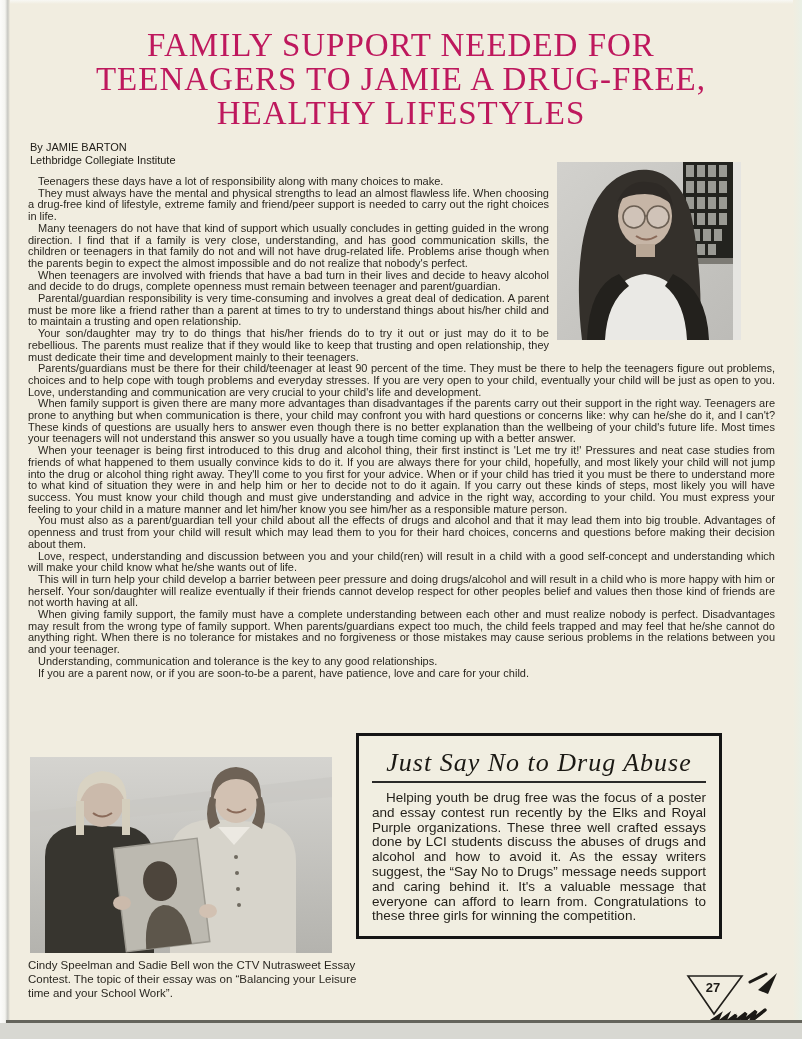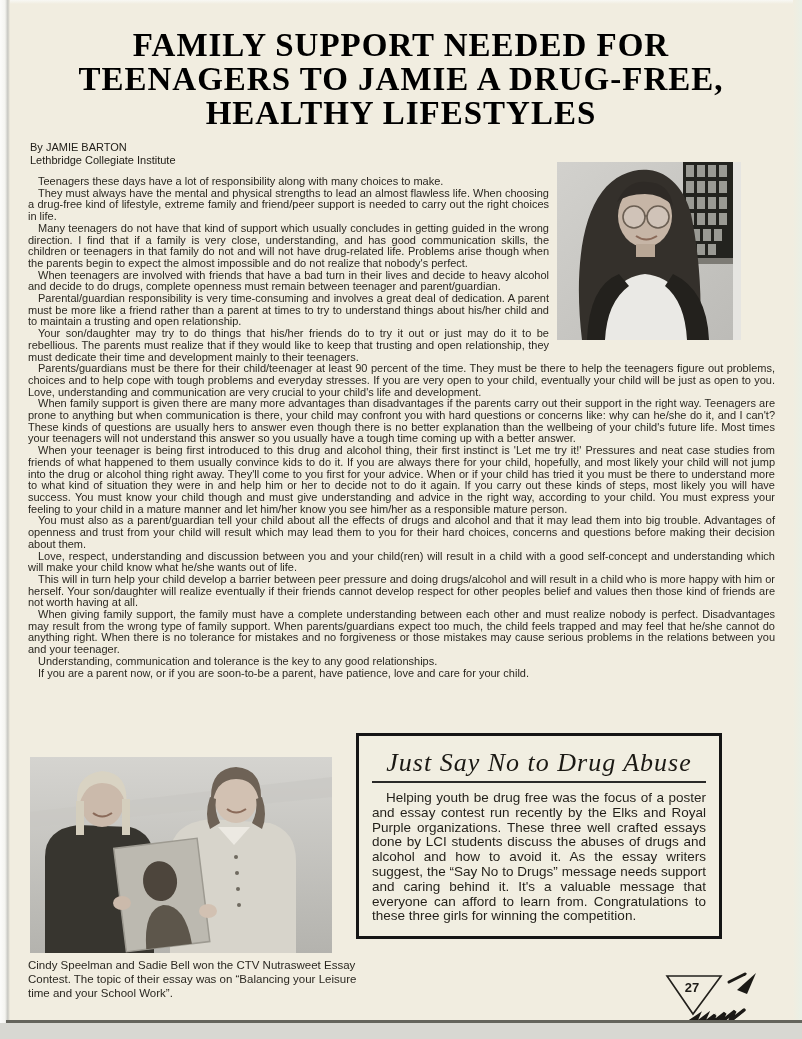--- a/index.html
+++ b/index.html
@@ -15,22 +15,22 @@
   .edge-top { position:absolute; left:0; top:0; width:802px; height:4px;
     background:linear-gradient(180deg,#f8f8f4,#f1ede0); }
   .edge-right { position:absolute; right:0; top:0; width:9px; height:1025px;
     background:linear-gradient(270deg,#eaf0e6,#f1ede0); }
   .edge-bottom-line { position:absolute; left:6px; top:1020px; width:796px; height:3px; background:#64645c; }
   .edge-bottom-band { position:absolute; left:0; top:1023px; width:802px; height:16px; background:#d8d8d2; }
 
   .page-title {
     position:absolute; top:28px; left:40px; width:722px;
     text-align:center; font-family:"Liberation Serif", serif;
-    font-weight:700; font-size:33px; line-height:34px;
-    letter-spacing:1px; color:#000000;
+    font-weight:400; font-size:33px; line-height:34px;
+    letter-spacing:1px; color:#be185d;
   }
   .byline { position:absolute; left:30px; top:141px; font-size:11px; line-height:12.5px; color:#23201a; }
   .byline .by { font-weight:400; }
 
   .article {
     position:absolute; left:28px; top:176px; width:747px;
     font-size:11px; line-height:11.7px; text-align:justify; color:#2b2821;
   }
   .article p { margin:0; text-indent:10px; }
 
@@ -49,21 +49,21 @@
     border:3px solid #151515; padding:12px 13px 12px; background:rgba(255,255,255,0.06);
   }
   .nobox-title {
     font-family:"Liberation Serif", serif; font-style:italic;
     font-size:26px; line-height:30px; text-align:center; color:#1b1914;
     letter-spacing:1px; white-space:nowrap;
   }
   .nobox-rule { height:0; border-bottom:2px solid #2a2a28; margin:3px 0 8px; }
   .nobox-body { font-size:13.5px; line-height:14.8px; text-align:justify; text-indent:14px; color:#221f19; }
 
-  .page-number-badge { position:absolute; left:659px; top:968px; width:104px; height:60px;text-align:right; }
+  .page-number-badge { position:absolute; left:680px; top:968px; width:104px; height:60px;text-align:right; }
 </style>
 </head>
 <body>
 
 <div class="sheet">
 
   <div class="edge-top"></div>
   <div class="edge-left"></div>
   <div class="edge-right"></div>
 

